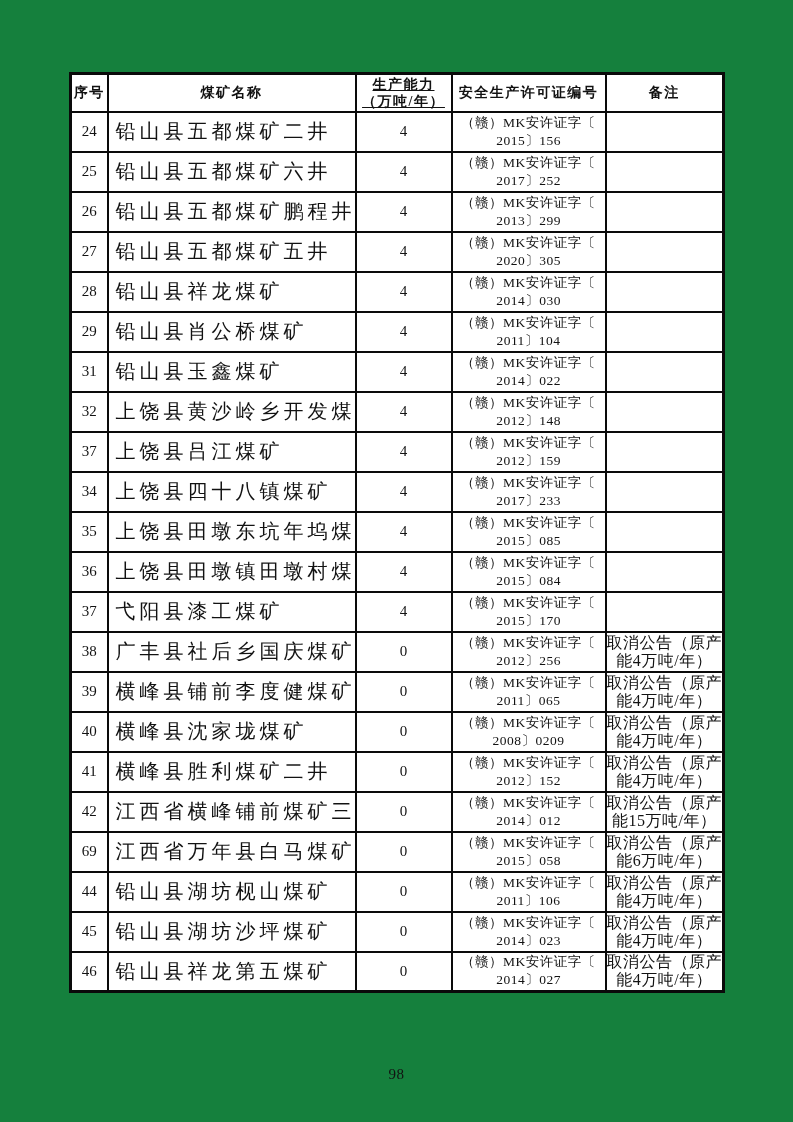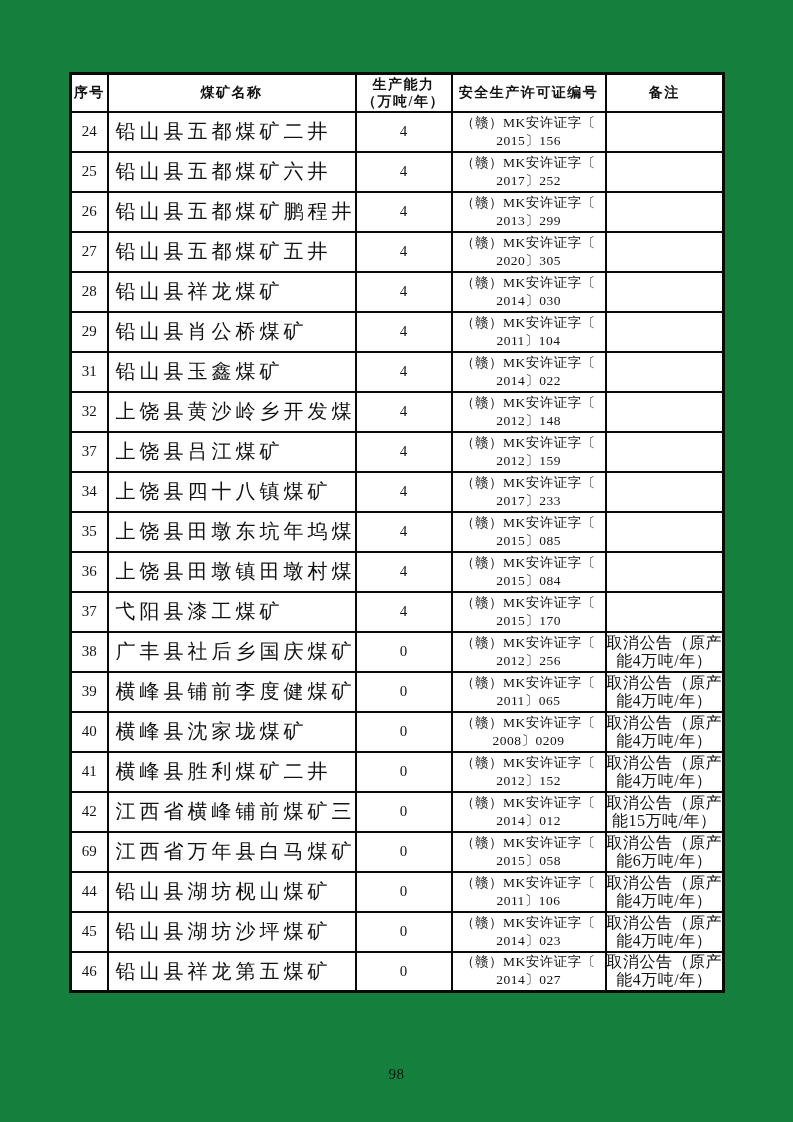--- a/index.html
+++ b/index.html
@@ -46,21 +46,21 @@
     overflow: hidden;
   }
   tr.hdr-row { height: 38px; }
   tr.body-row { height: 40px; }
   th {
     font-weight: bold;
     font-size: 14px;
     letter-spacing: 1.5px;
     line-height: 17px;
   }
-  th .hdr-line { display: block; }
+  th .hdr-line { display: block; text-decoration: underline; }
   td.no-cell {
     font-size: 15px;
     letter-spacing: 0;
   }
   td.name-cell {
     text-align: left;
     padding-left: 7px;
     font-size: 20px;
     letter-spacing: 4px;
     white-space: nowrap;

